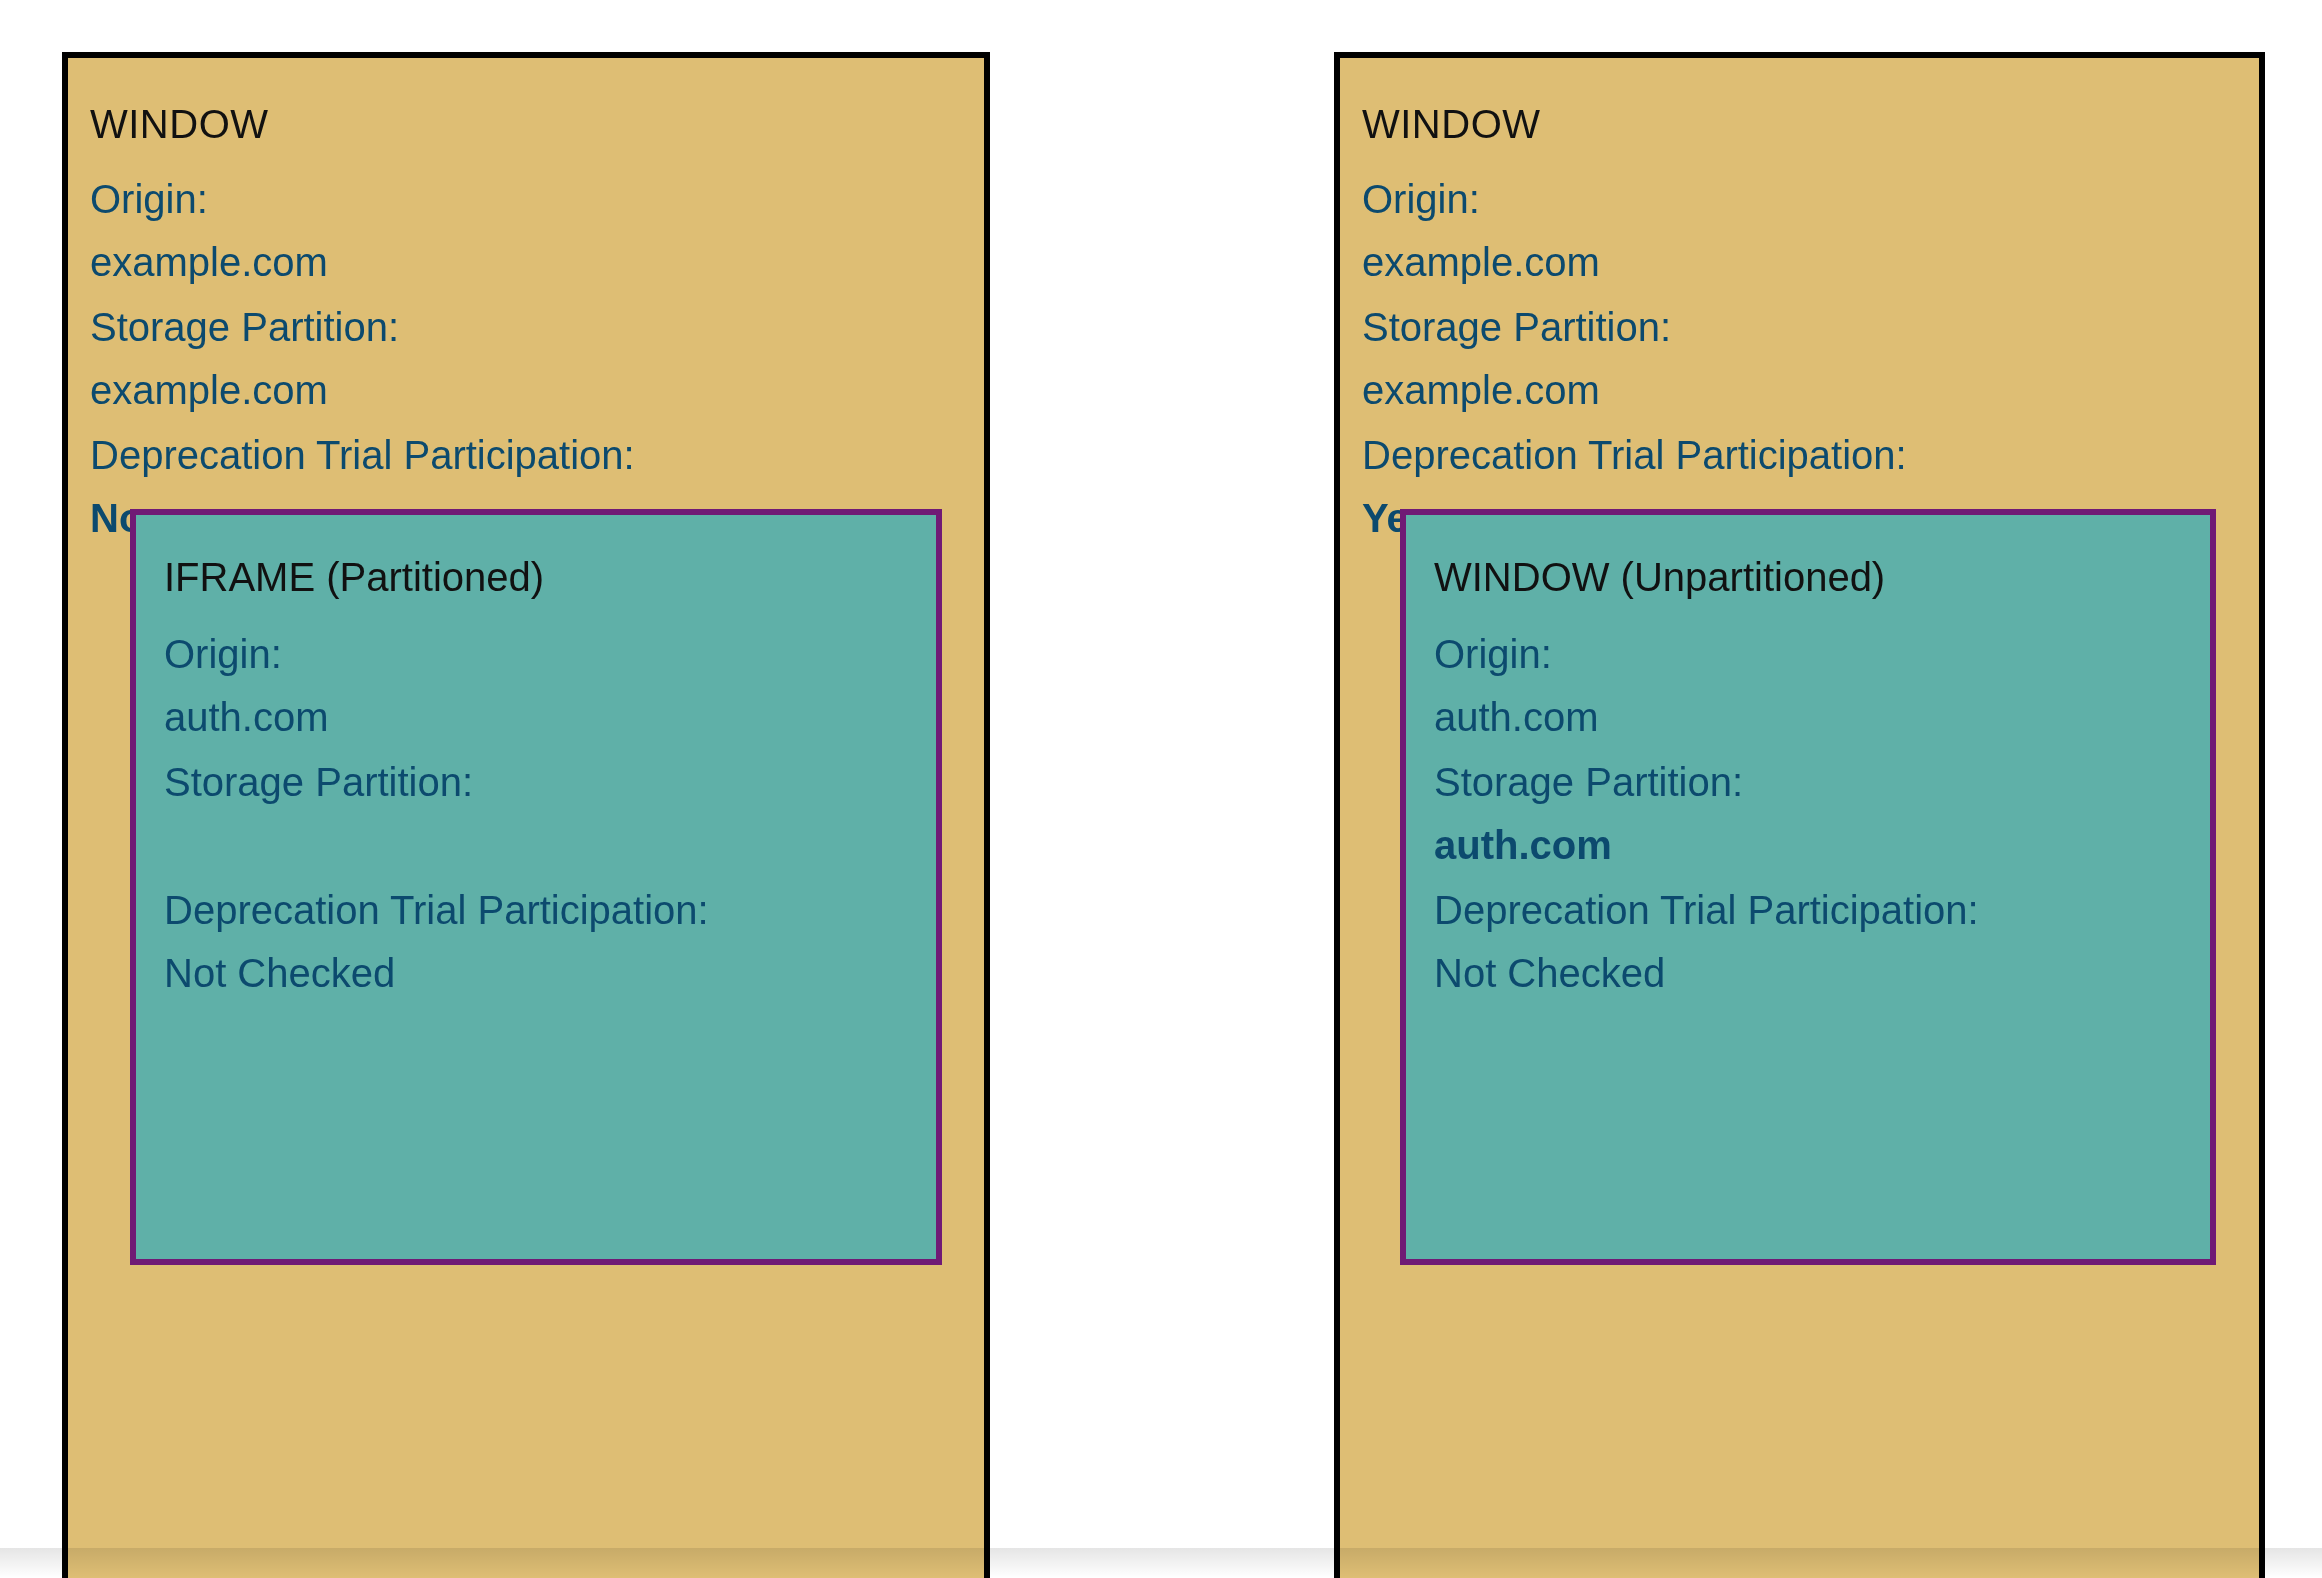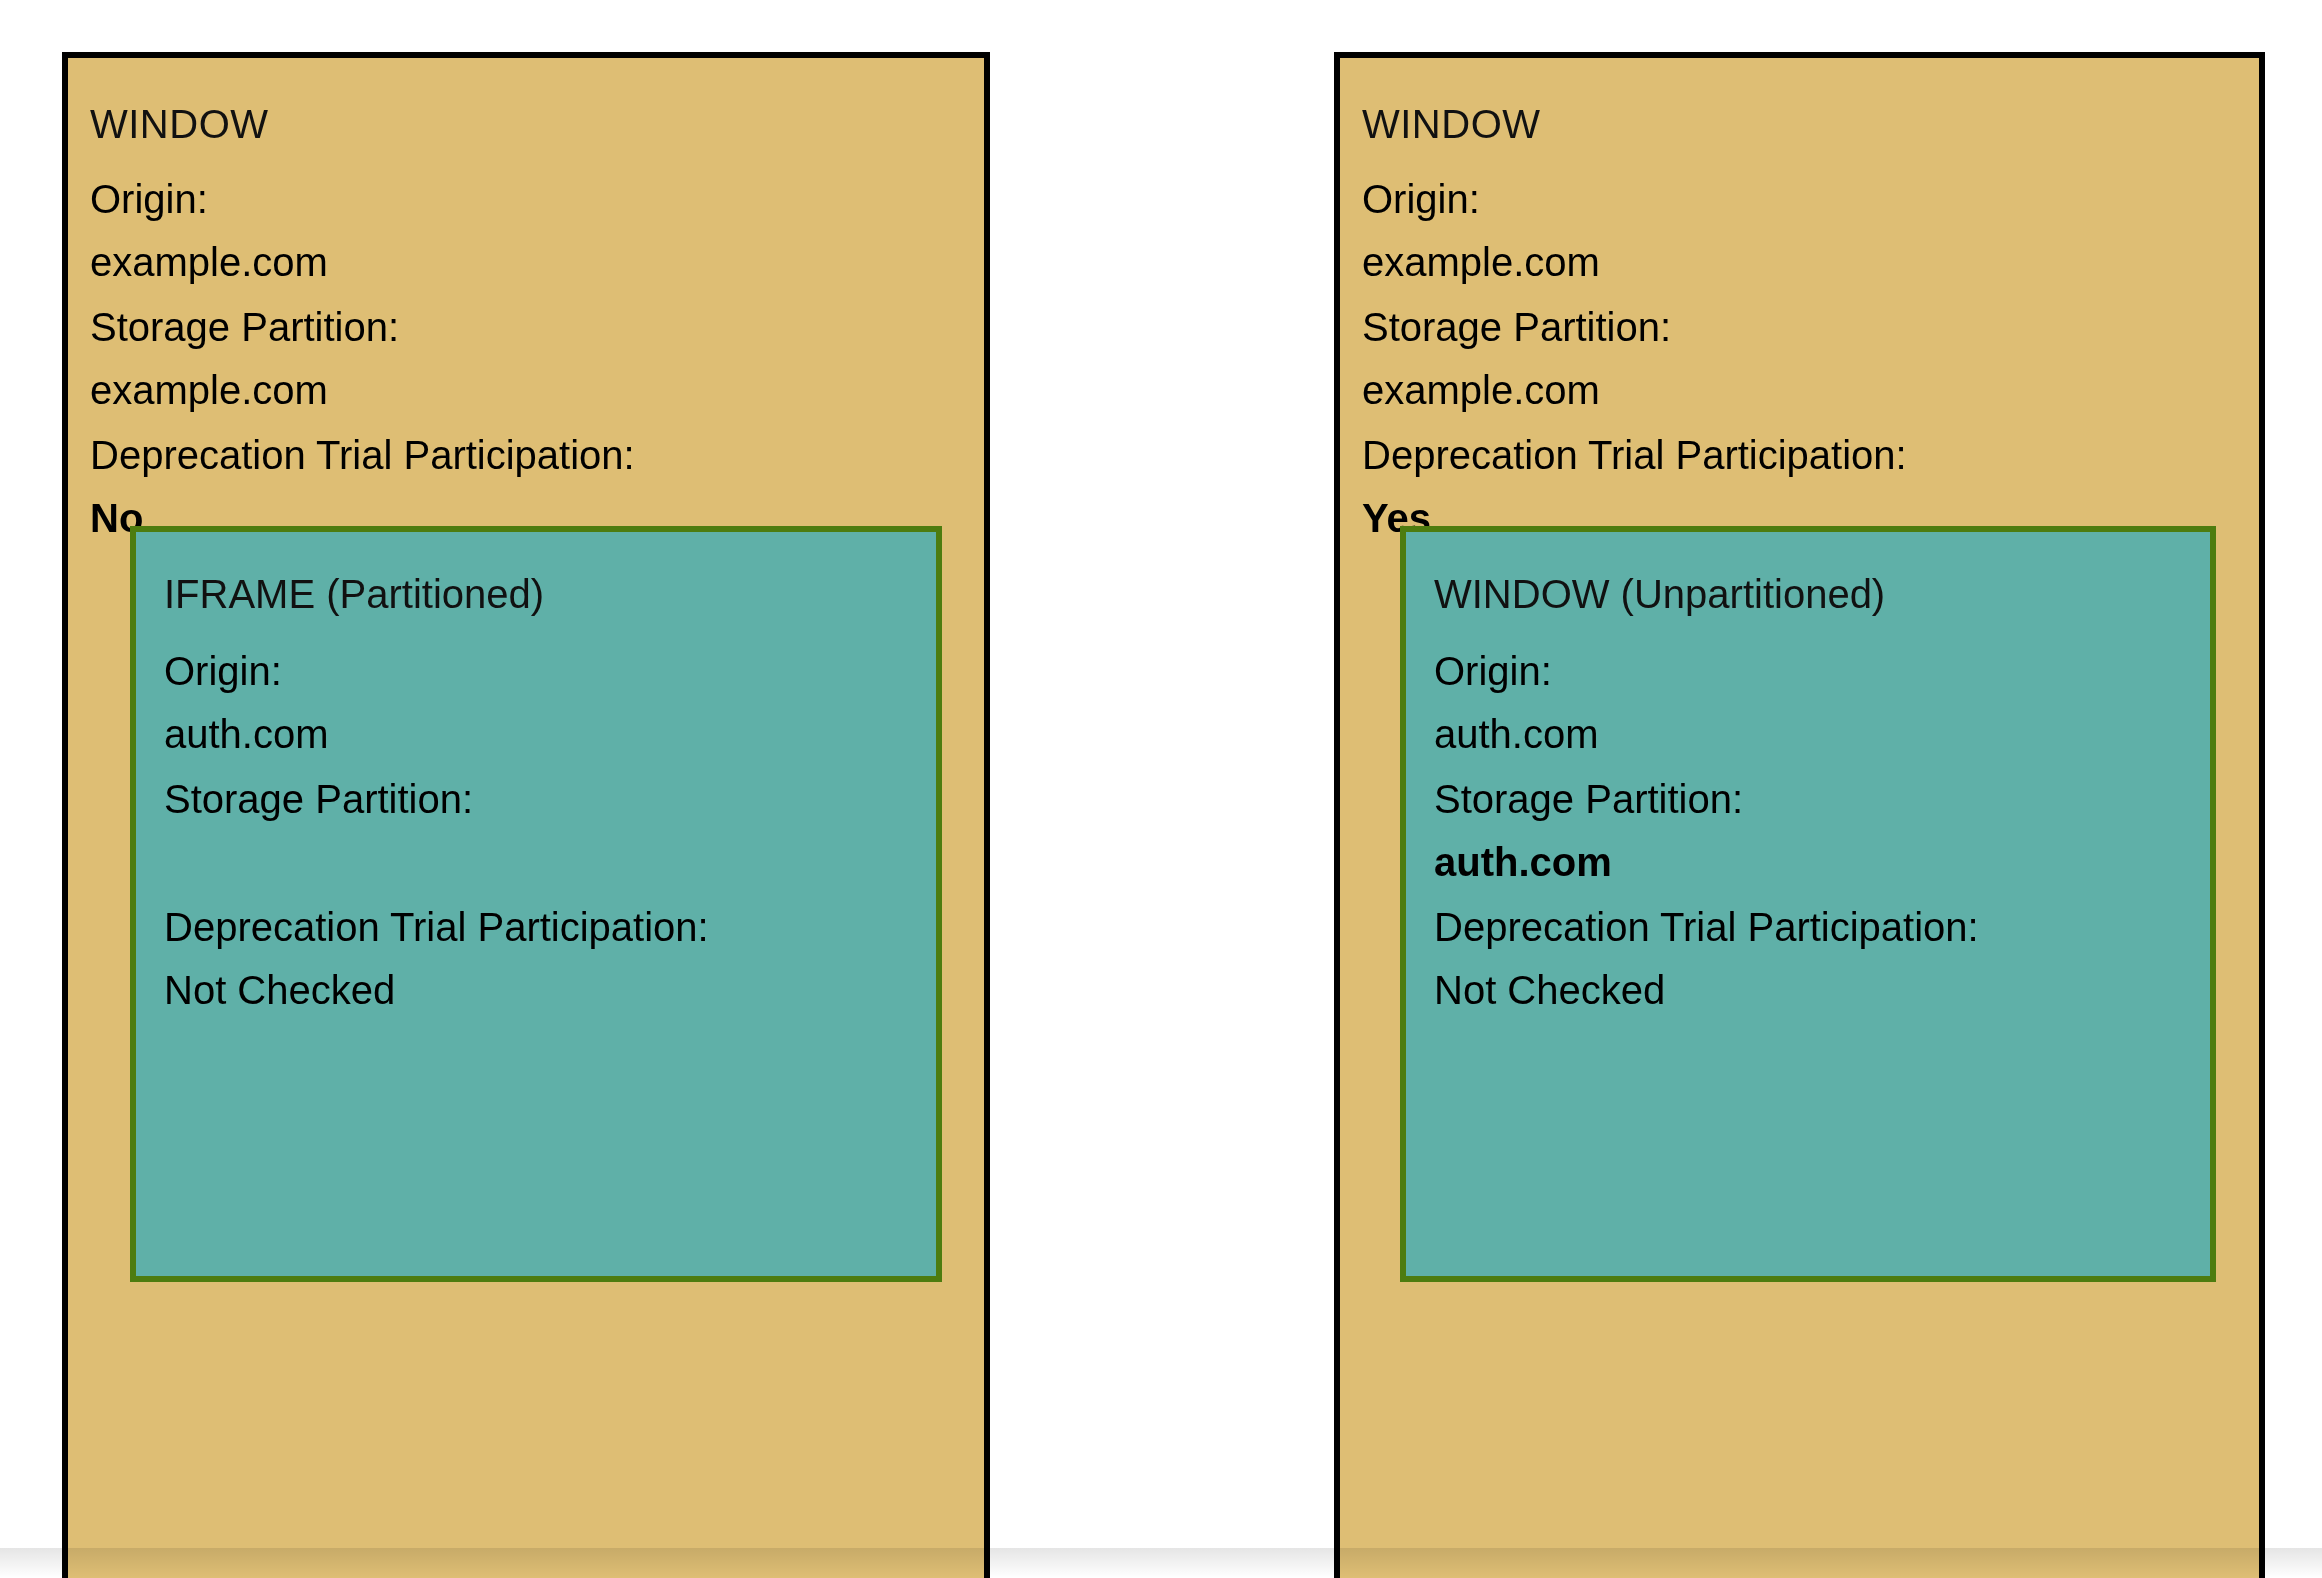--- a/index.html
+++ b/index.html
@@ -51,38 +51,38 @@
     font-size: 40px;
     color: #111111;
     letter-spacing: 0.5px;
     white-space: nowrap;
   }
 
   .field {
     position: absolute;
     left: 22px;
     font-size: 40px;
-    color: #000000;
+    color: #0c4a6e;
     line-height: 63px;
     white-space: nowrap;
   }
   .field .label { display: block; font-weight: 400; }
   .field .value { display: block; font-weight: 400; }
   .field .value.bold { font-weight: bold; }
 
   .f-origin   { top: 110px; }
   .f-storage  { top: 238px; }
   .f-trial    { top: 366px; }
 
   .iframe-box {
     position: absolute;
     box-sizing: border-box;
     background: #5fb0a8;
-    border: 6px solid #4d7c0f;
-    top: 468px;
+    border: 6px solid #701a75;
+    top: 451px;
     left: 62px;
     width: 812px;
     height: 756px;
   }
   .window-box.right .iframe-box { left: 60px; width: 816px; }
 
   .iframe-title {
     position: absolute;
     left: 28px;
     top: 40px;

